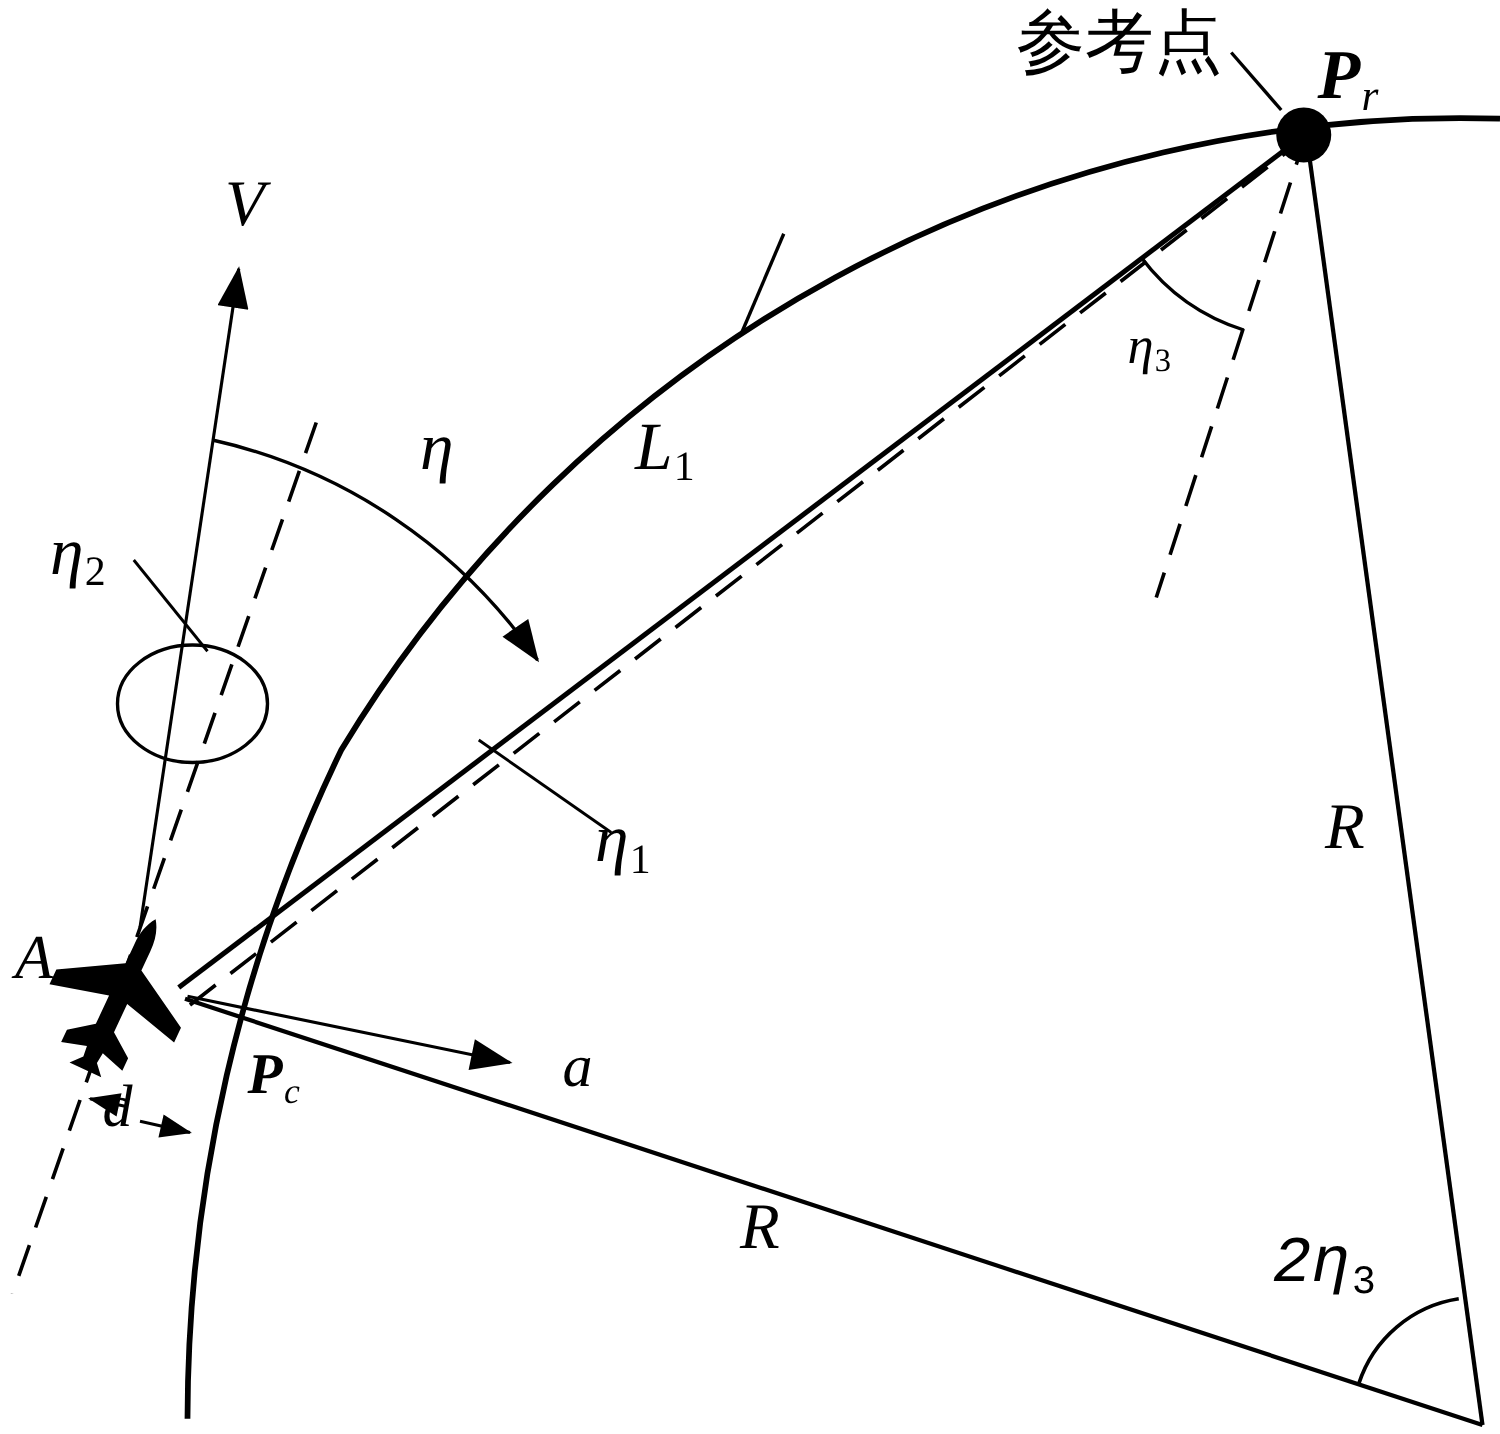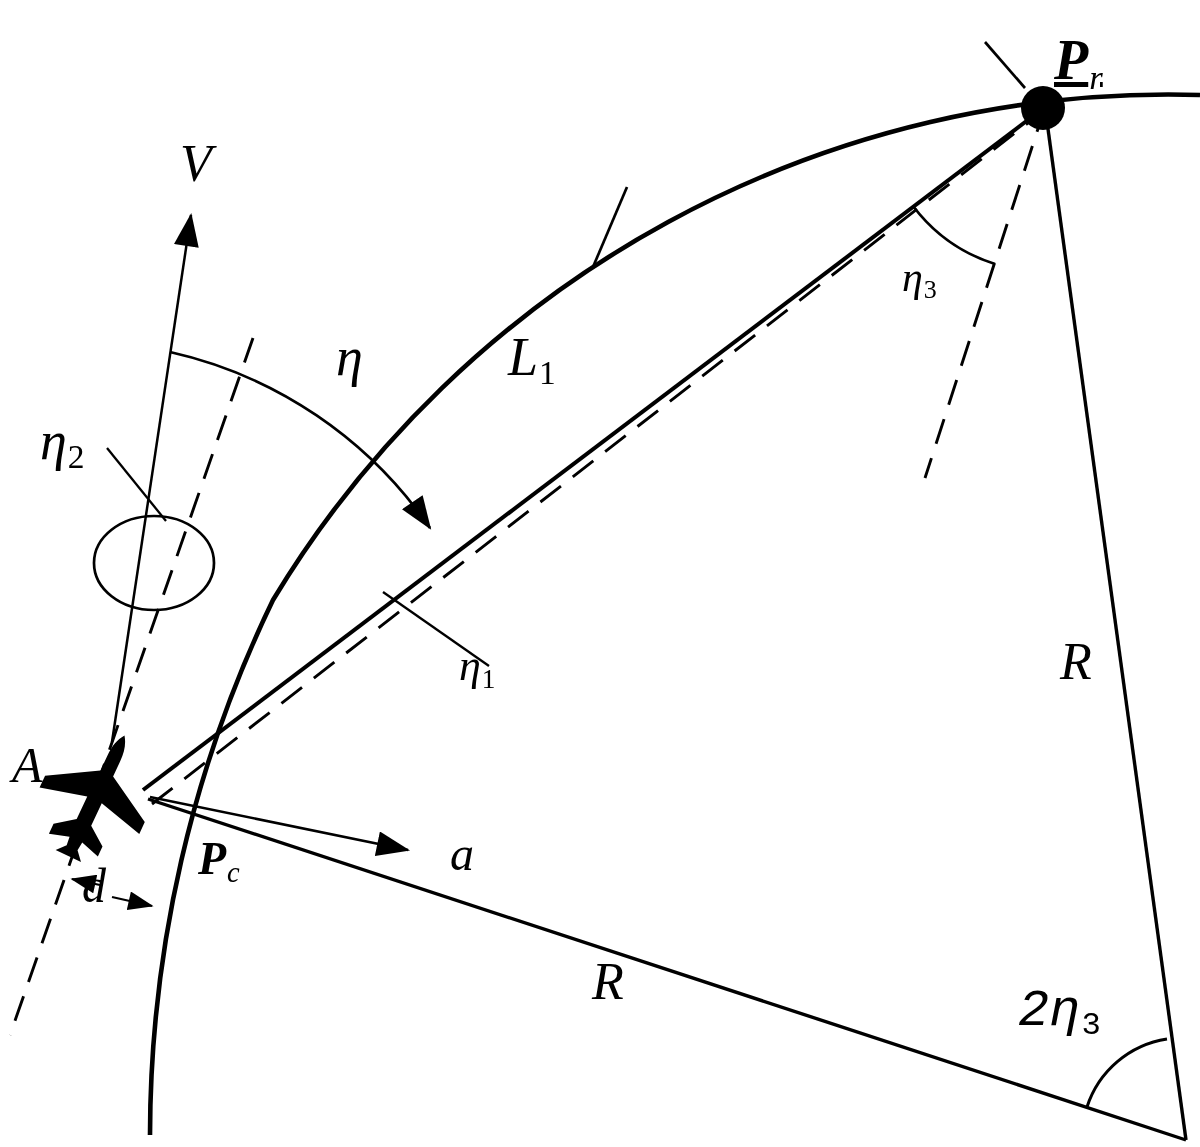--- a/index.html
+++ b/index.html
@@ -69,33 +69,34 @@
         C 5 -51 7 -43 7 -33 L 7 -16
         L 55 12 L 55 25 L 8 13
         L 8 38 L 27 52 L 27 63 L 7 57
         L 6 66 L 14 75 L -14 75 L -6 66
         L -7 57 L -27 63 L -27 52 L -8 38
         L -8 13 L -55 25 L -55 12 L -7 -16
         L -7 -33 C -7 -43 -5 -51 0 -58 Z"></path>
     </g>
   </svg>
 
+  <div class="lbl cjk" style="left:813px;top:6px;font-size:55px;">参考点</div>
 
 
-  <div class="lbl math bold" style="left:1054px;top:32px;font-size:56px;text-decoration:underline;"><span>P</span><span class="sub" style="font-weight:normal;">r</span></div>
+  <div class="lbl math bold" style="left:1054px;top:32px;font-size:56px;"><span>P</span><span class="sub" style="font-weight:normal;">r</span></div>
 
   <div class="lbl math" style="left:180px;top:138px;">V</div>
 
   <div class="lbl math" style="left:336px;top:330px;font-size:54px;">η</div>
 
   <div class="lbl math" style="left:508px;top:330px;font-size:54px;"><span>L</span><span class="sub" style="font-style:normal;">1</span></div>
 
   <div class="lbl math" style="left:40px;top:414px;font-size:54px;"><span>η</span><span class="sub" style="font-style:normal;">2</span></div>
 
-  <div class="lbl math" style="left:459px;top:644px;font-size:44px;text-align:center;"><span>η</span><span class="sub" style="font-style:normal;">1</span></div>
+  <div class="lbl math" style="left:476px;top:644px;font-size:54px;text-align:center;"><span>η</span><span class="sub" style="font-style:normal;">1</span></div>
 
   <div class="lbl math" style="left:902px;top:256px;font-size:42px;"><span>η</span><span class="sub" style="font-style:normal;">3</span></div>
 
   <div class="lbl math" style="left:12px;top:740px;font-size:50px;">A</div>
 
   <div class="lbl math bold" style="left:198px;top:836px;font-size:46px;"><span>P</span><span class="sub" style="font-weight:normal;">c</span></div>
 
   <div class="lbl math small" style="left:82px;top:862px;">d</div>
 
   <div class="lbl math small" style="left:450px;top:830px;">a</div>

